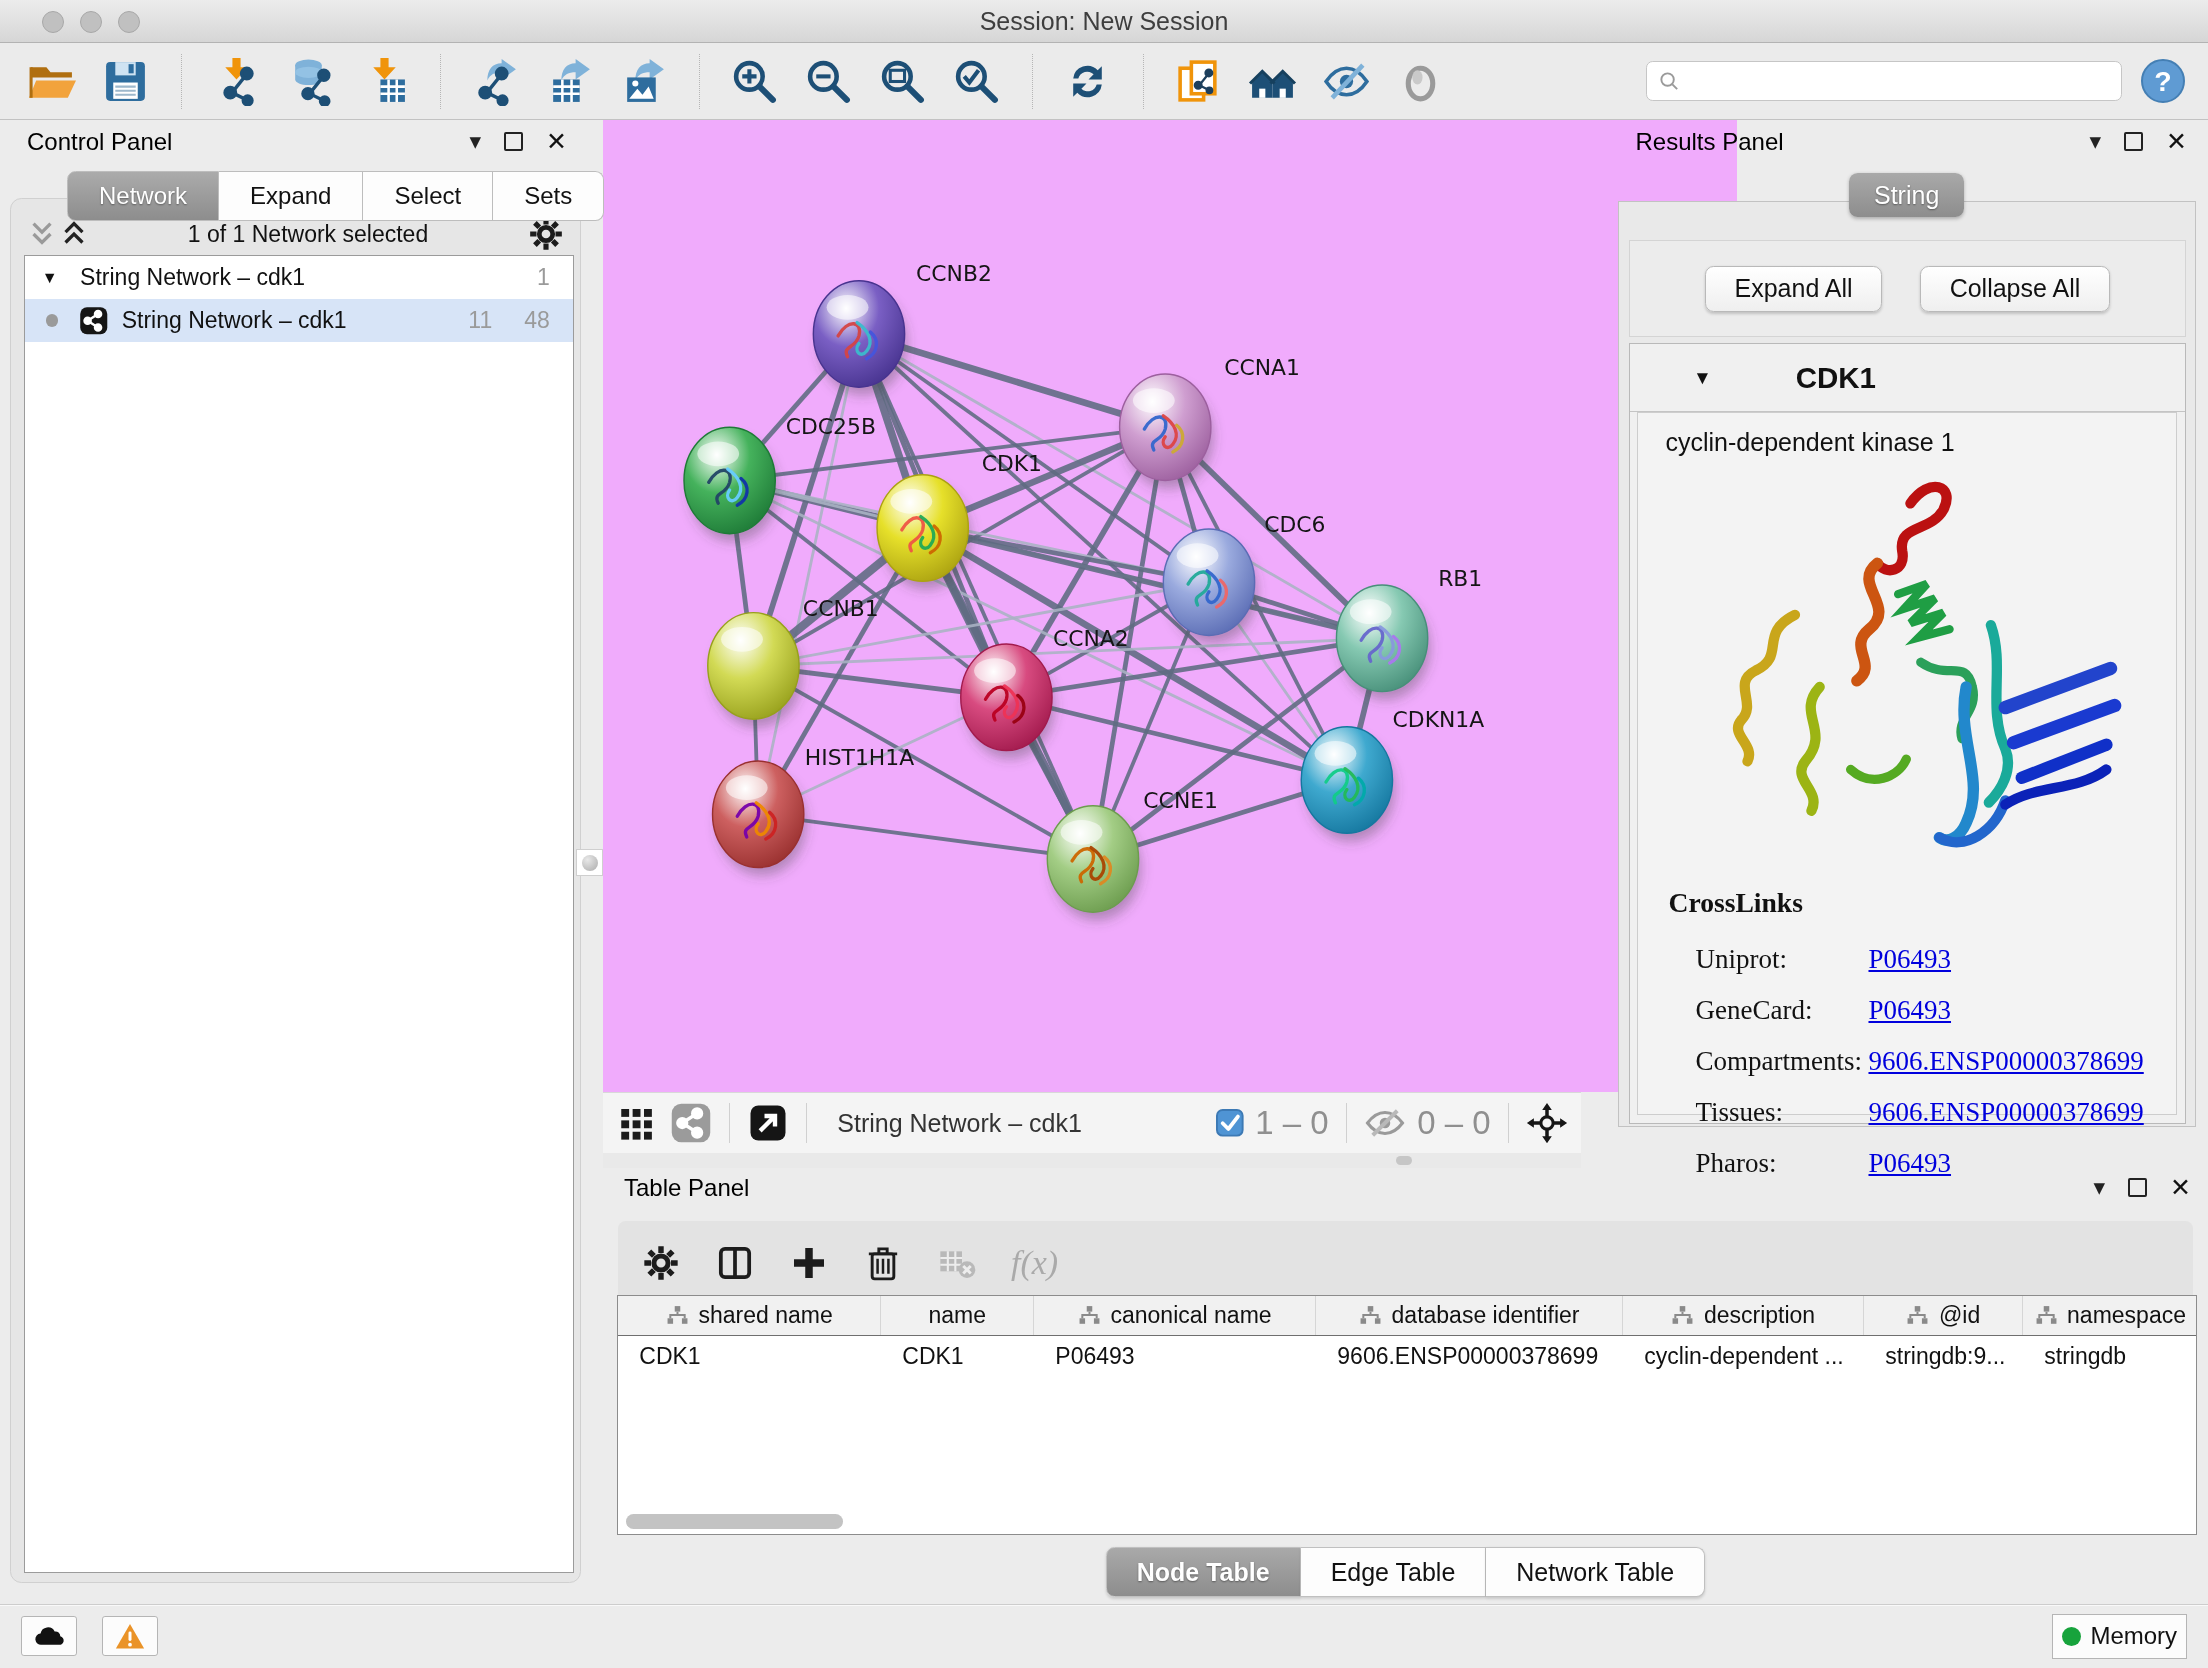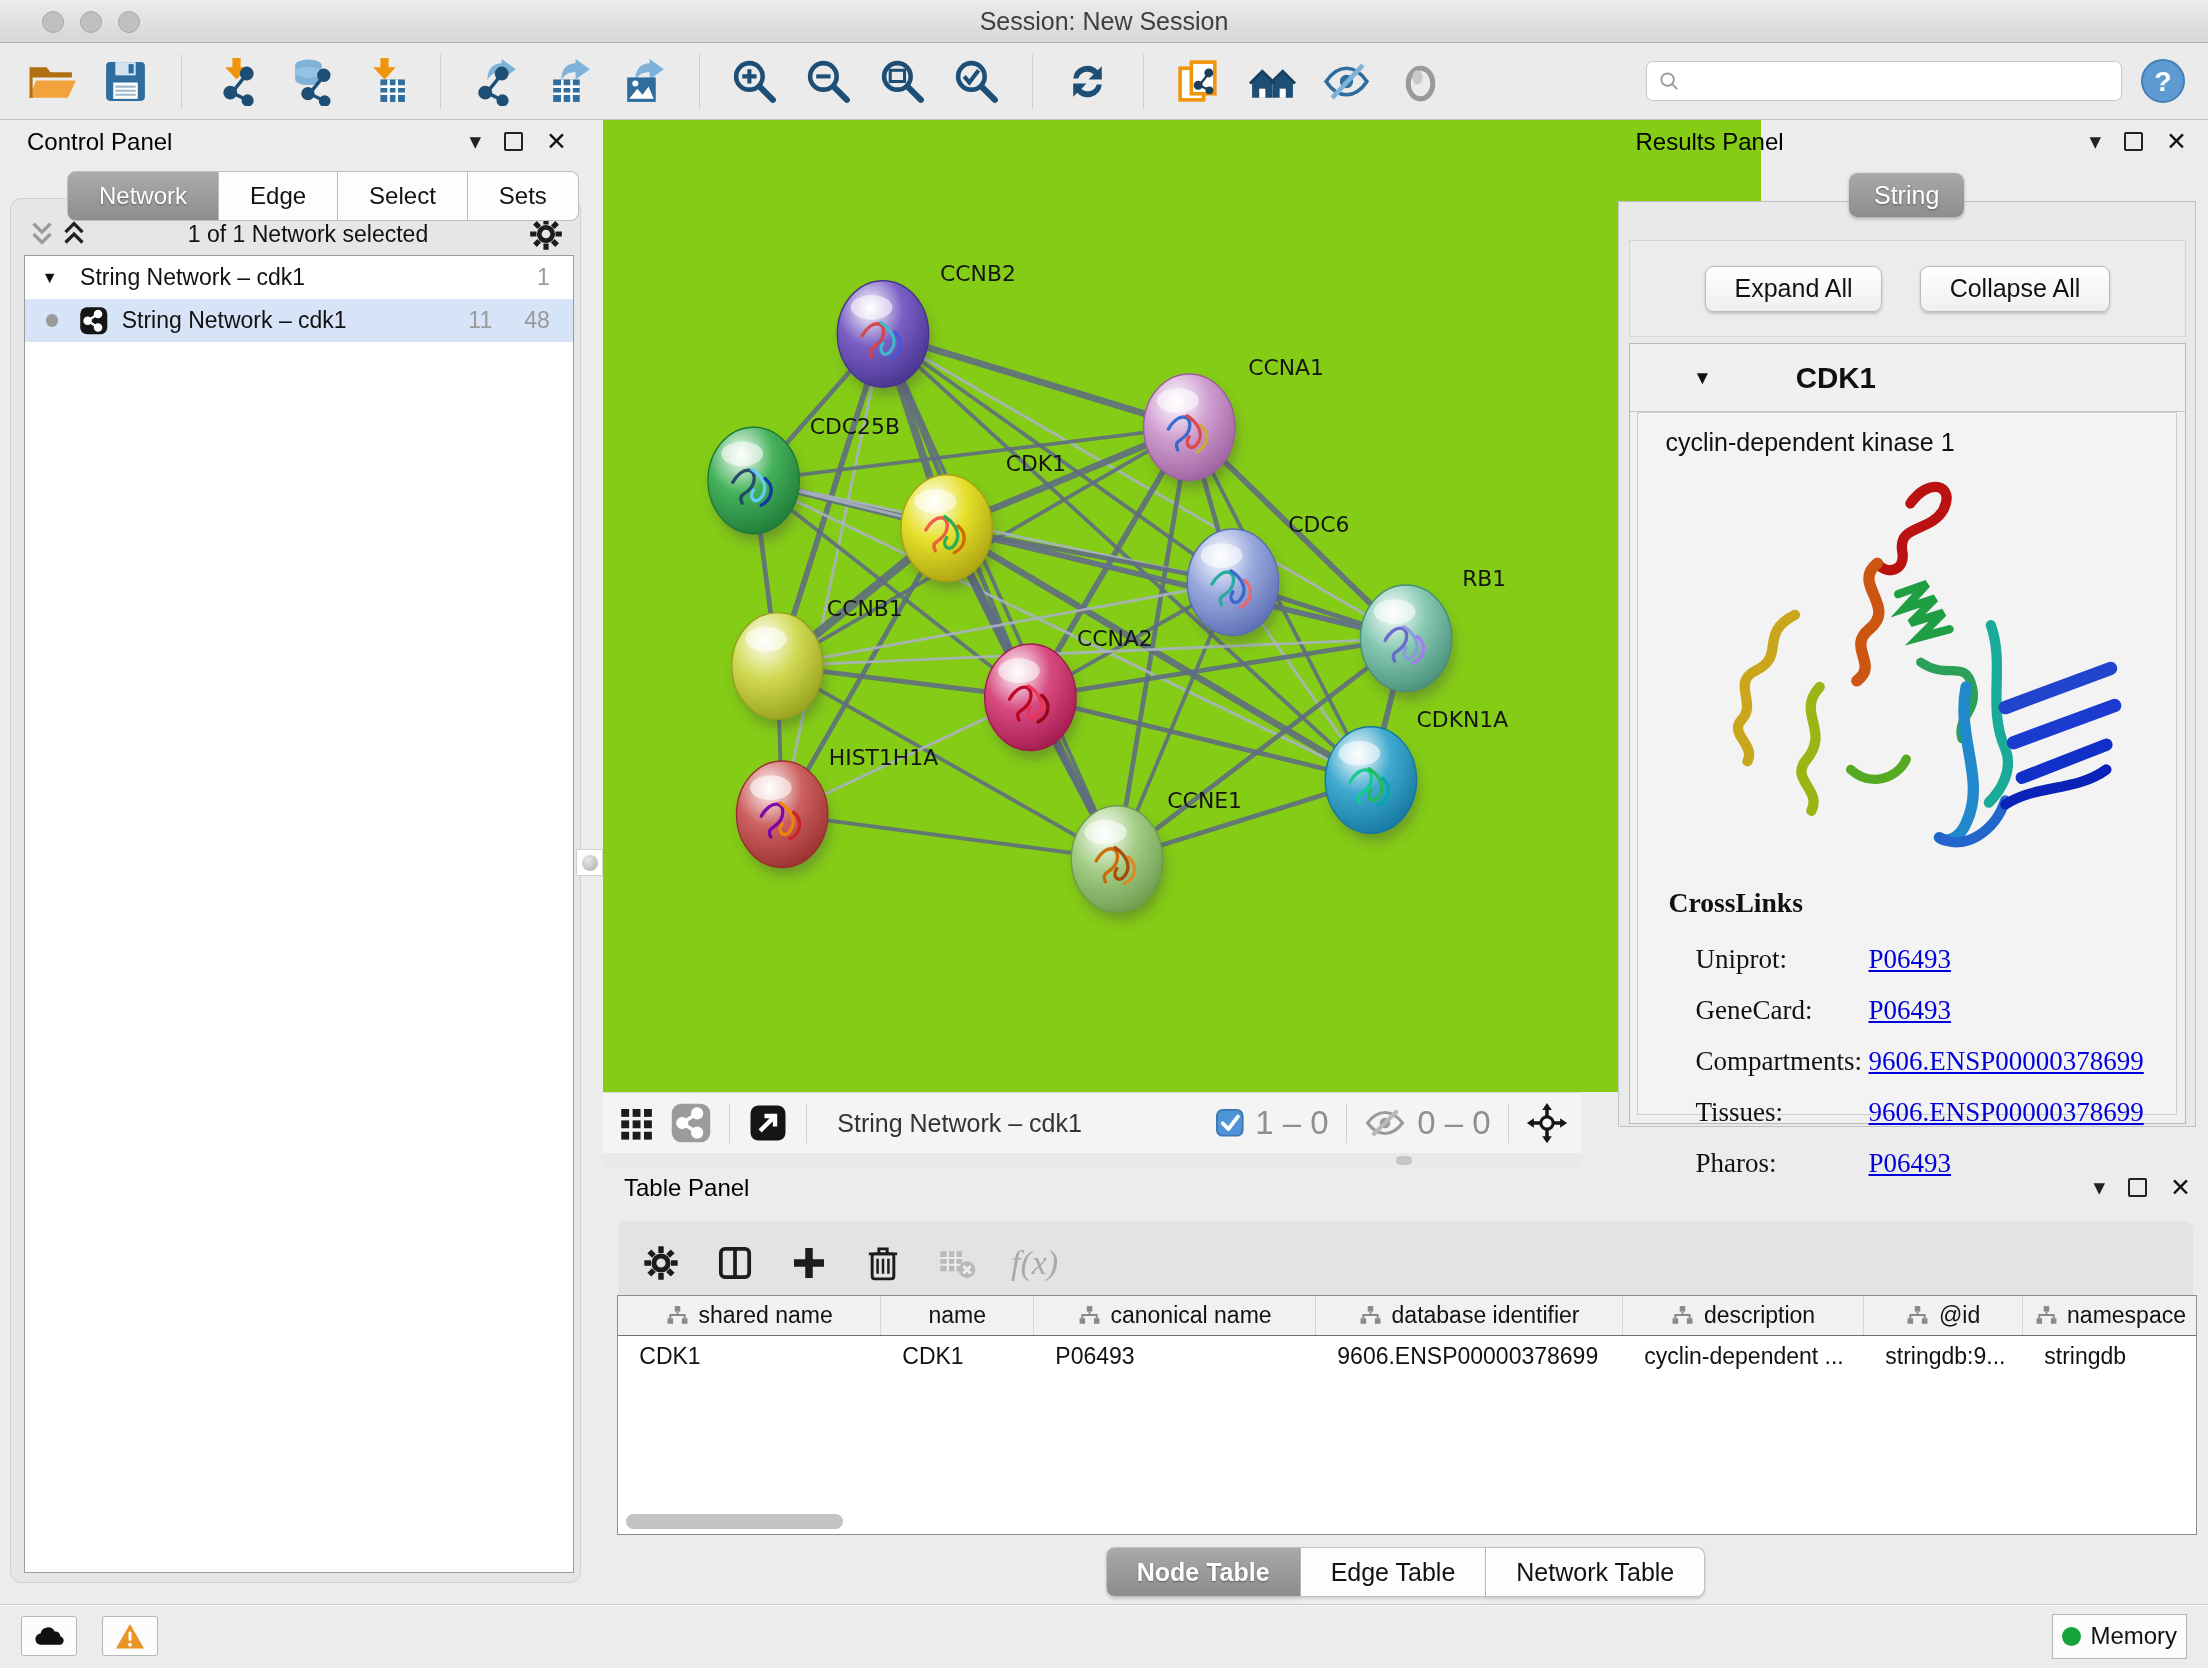--- a/index.html
+++ b/index.html
@@ -49,21 +49,21 @@
   .cpgear{width:38px;height:38px;}
   .netlist{position:absolute;left:13.3px;top:56px;width:550px;height:1318px;background:#fff;
     border:1.9px solid #9b9b9b;box-sizing:border-box;}
   .netrow{height:43px;display:flex;align-items:center;font-size:23px;padding:0 23px 0 17px;box-sizing:border-box;gap:13.3px;}
   .netrow .cnt{color:#9a9a9a;margin-left:auto;display:flex;gap:32px;}
   .netrow.sel{background:#d7e4f7;}
   .treetri{font-size:16px;color:#111;width:25px;}
   .bulletdot{width:12.4px;height:12.4px;border-radius:50%;background:#9a9a9a;margin:0 7.6px 0 3.8px;flex:none;}
   .sharesm{width:29.5px;height:29.5px;flex:none;}
   
-  .canvas{position:absolute;left:603px;top:120px;width:1134px;height:972px;background:#84cc16;padding-left:24px;}
+  .canvas{position:absolute;left:603px;top:120px;width:1134px;height:972px;background:#f0abfc;}
   .canvasbar{position:absolute;left:603px;top:1092px;width:978px;height:61px;background:#f4f4f4;
     border-top:1px solid #d8d8d8;display:flex;align-items:center;padding:0 13.3px;box-sizing:border-box;gap:11.4px;}
   .cbico{width:42px;height:42px;}
   .cbsep{width:0;height:40px;border-left:1px solid #d0d0d0;margin:0 5.7px;}
   .cbtitle{font-size:25px;color:#333;margin-left:13.3px;}
   .cbcount{font-size:33px;color:#8f8f8f;}
   .checkbox{width:27.6px;height:27.6px;}
   .canvasstrip{position:absolute;left:603px;top:1153px;width:978px;height:15px;background:#e9e9e9;}
   .hgrip{position:absolute;left:793px;top:2.9px;width:16px;height:9.5px;border-radius:4.8px;background:#c6c6c6;}
   .vsplitgrip{position:absolute;left:576px;top:849px;width:25px;height:25px;background:#fff;border:1px solid #cfcfcf;
@@ -317,21 +317,21 @@
     <span class="ptitle">Control Panel</span>
     <span class="spacer"></span>
     <span class="wicons">
       <span class="tri">▾</span>
       <span class="floatsq"></span>
       <span class="closex">✕</span>
     </span>
   </div>
   <div id="cp-tabs" class="cptabs">
       <div class="cptab active">Network</div>
-      <div class="cptab">Edge</div>
+      <div class="cptab">Expand</div>
       <div class="cptab">Select</div>
       <div class="cptab">Sets</div>
     </div>
   <div class="cpbody">
     <div class="cpgearrow">
       <svg class="chev" viewBox="0 0 34 34">
         <path d="M8 6l9 9 9-9M8 17l9 9 9-9" stroke="#9a9a9a" stroke-width="3.5" fill="none"></path>
       </svg>
       <svg class="chev" viewBox="0 0 34 34">
         <path d="M8 15l9-9 9 9M8 26l9-9 9 9" stroke="#222" stroke-width="3.5" fill="none"></path>

